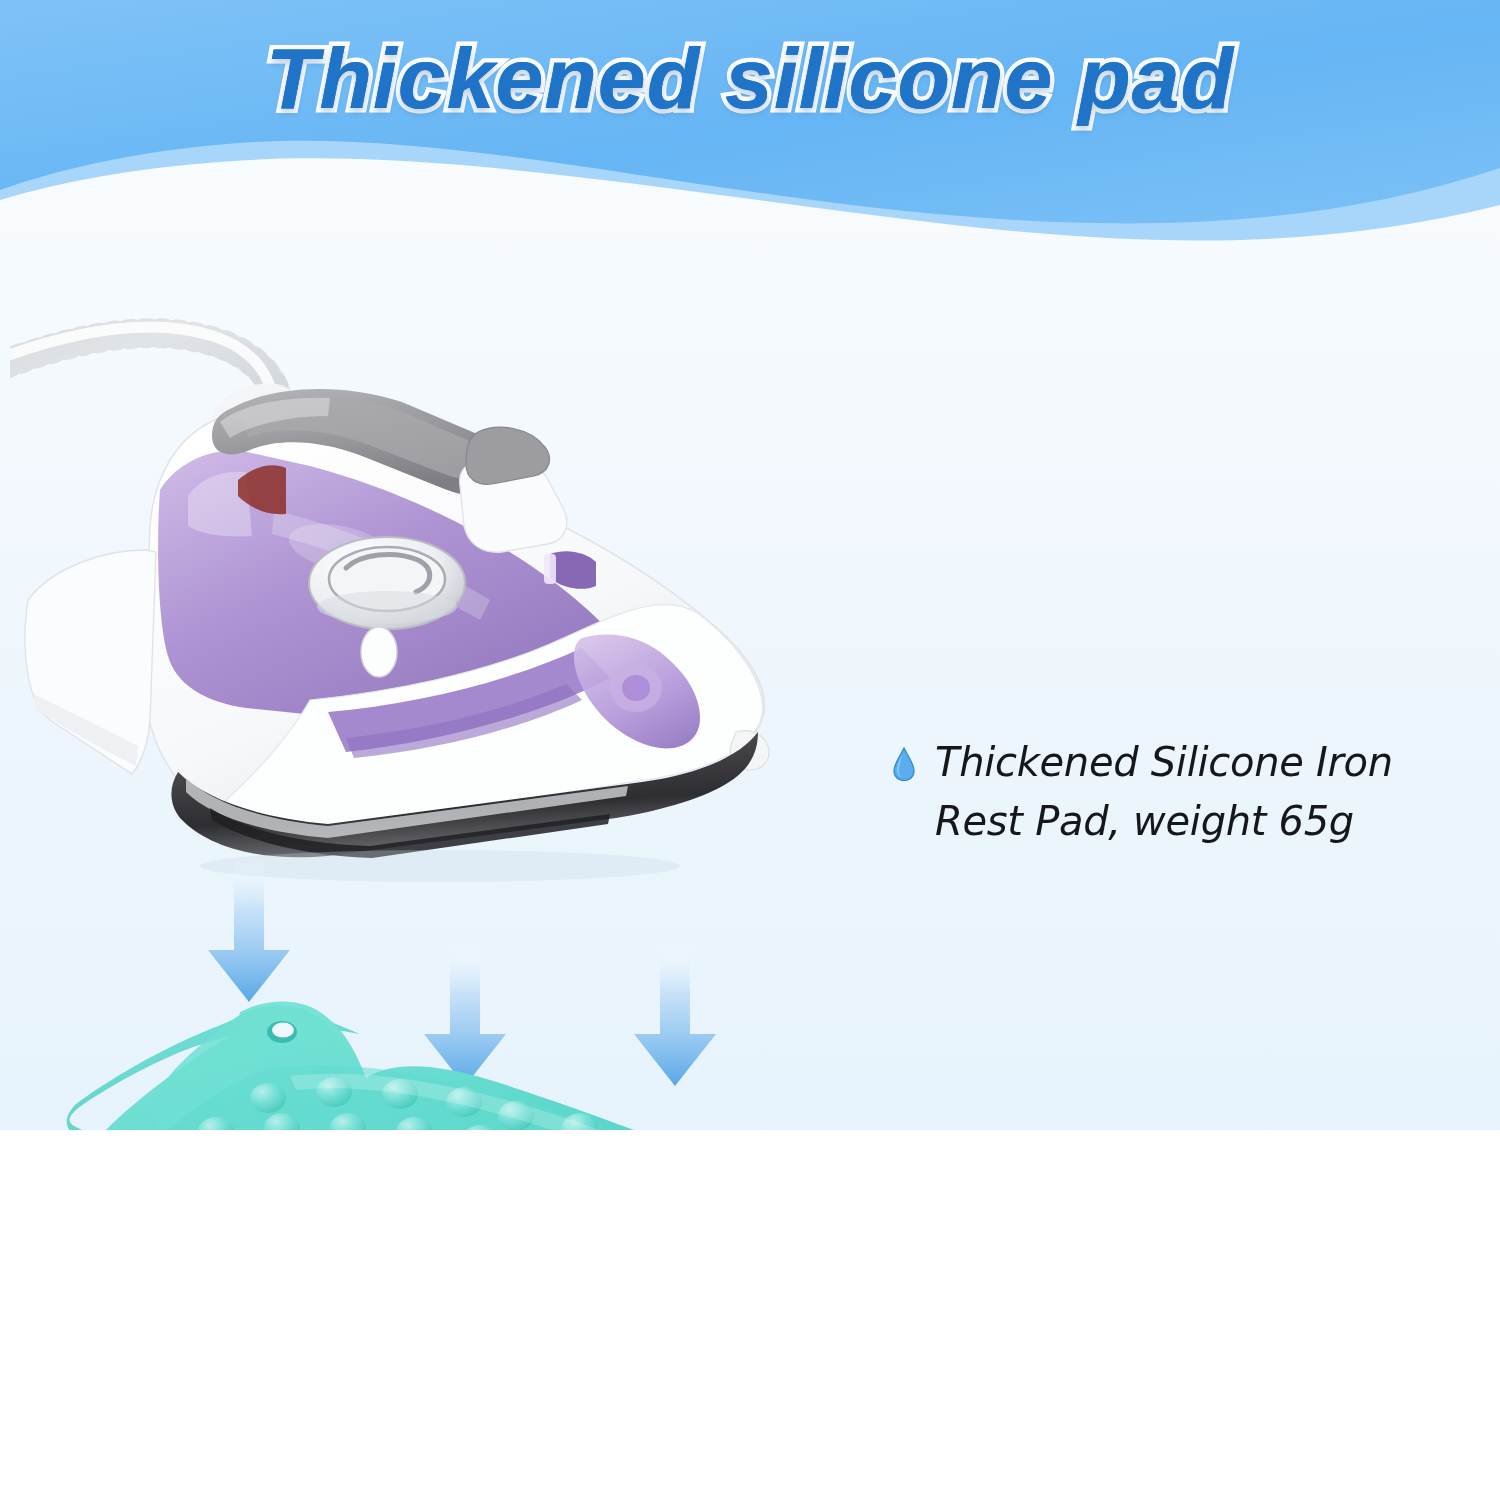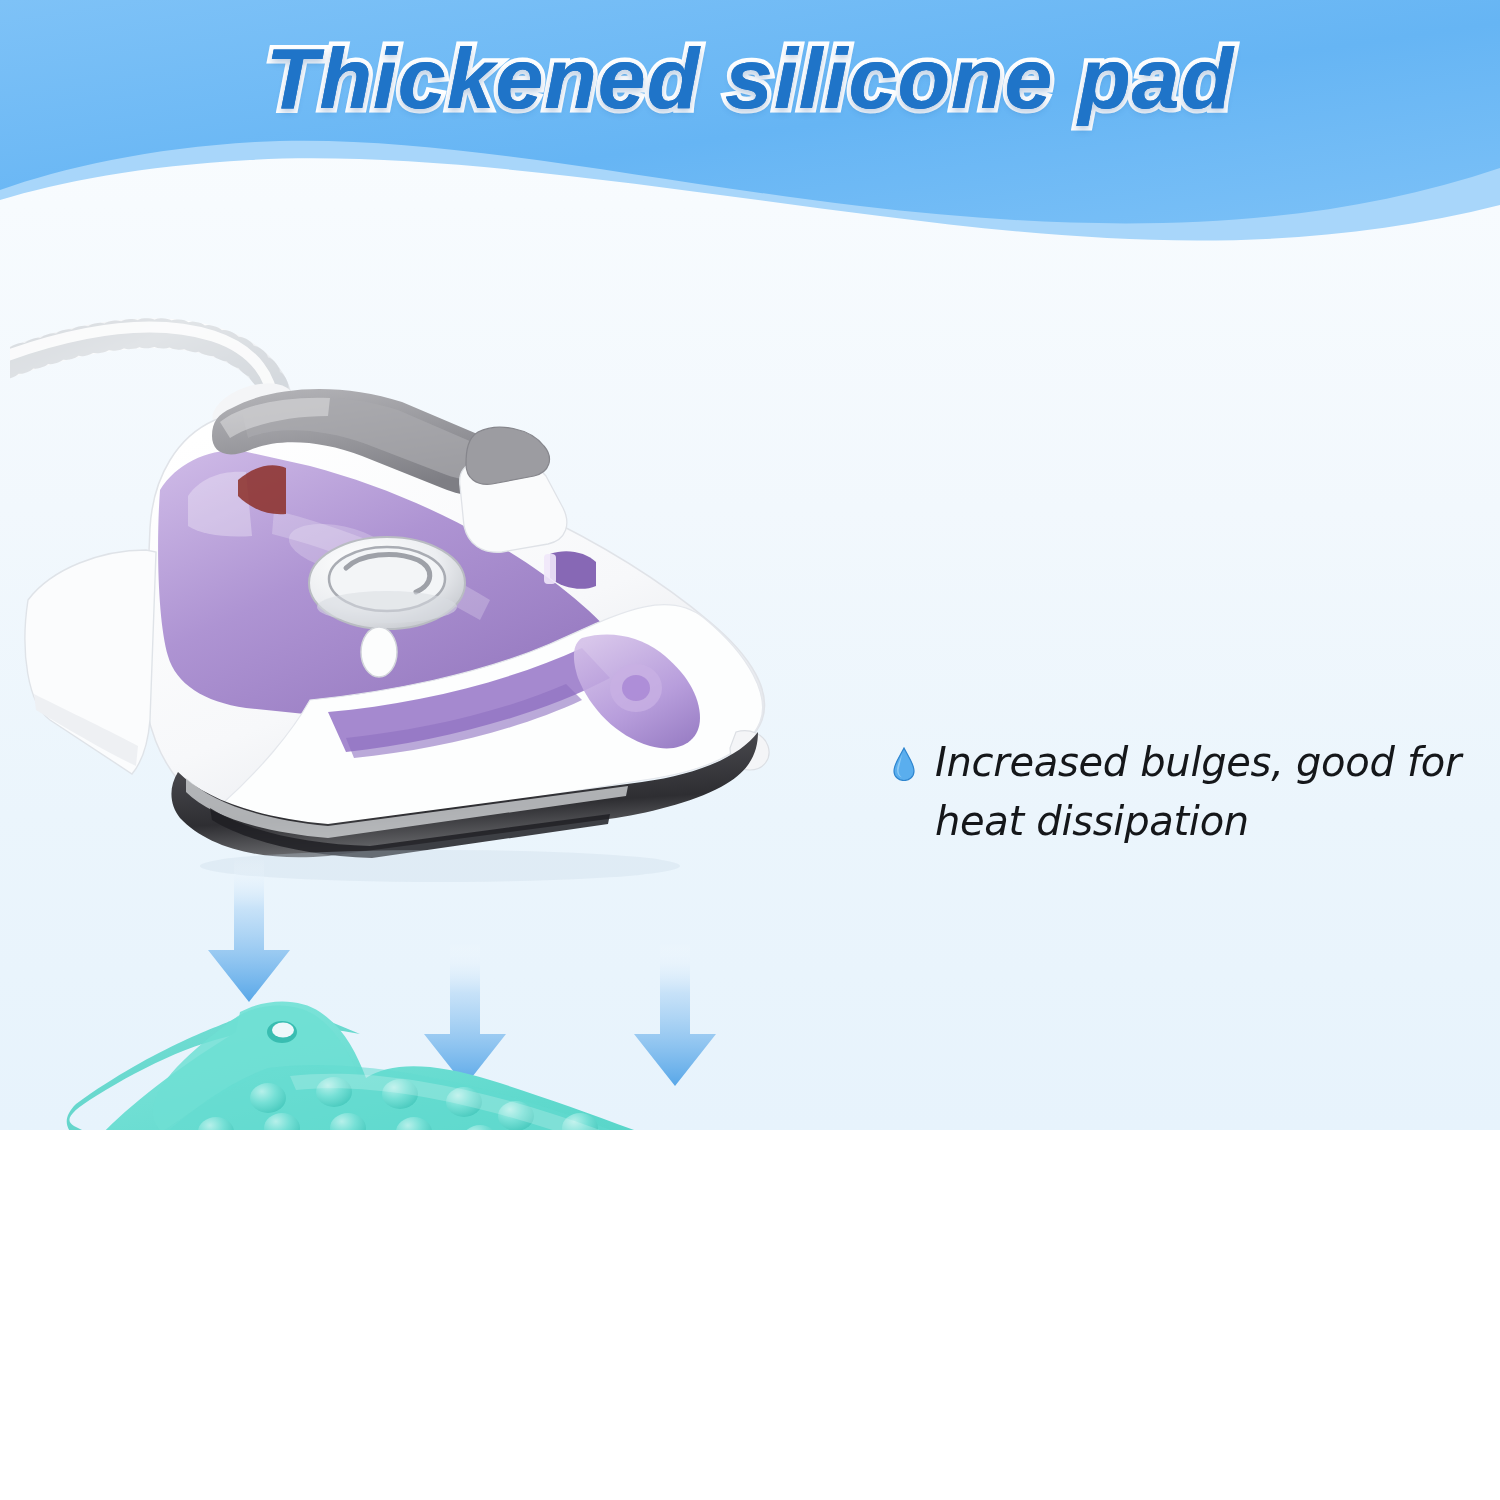--- a/index.html
+++ b/index.html
@@ -343,28 +343,28 @@
         <circle cx="65" cy="203" r="8" fill="#eef6fc" stroke="#5c7d94" stroke-width="2.5"></circle>
       </g>
       <g>
         <line x1="378" y1="203" x2="378" y2="70" stroke="#3f5d73" stroke-width="3" stroke-dasharray="14 11"></line>
         <circle cx="378" cy="60" r="8" fill="#eef6fc" stroke="#5c7d94" stroke-width="2.5"></circle>
       </g>
     </svg>
 
     <div class="features">
 
-
       <div class="feature">
         <span class="bullet">
           <svg width="22" height="34" viewBox="0 0 22 34" xmlns="http://www.w3.org/2000/svg">
             <path d="M11,1 C15,9 21,17 21,24 C21,30 16,33.5 11,33.5 C6,33.5 1,30 1,24 C1,17 7,9 11,1 Z" fill="#5aaeee" stroke="#2f86cf" stroke-width="1.2"></path>
             <path d="M9,7 C7,13 4,18 4,23 C4,27 6,29.5 9,30.5 C6,28 5,25 6,21 C7,16 8.5,11 9,7 Z" fill="#9ed3f6" opacity="0.75"></path>
           </svg>
         </span>
-        <span class="feat-text">Increased bulges, good for heat dissipation</span>
+        <span class="feat-text">Thickened Silicone Iron Rest Pad, weight 65g</span>
       </div>
+
 
 
     </div>
 
   </div>
 </div>
 
 </body></html>

